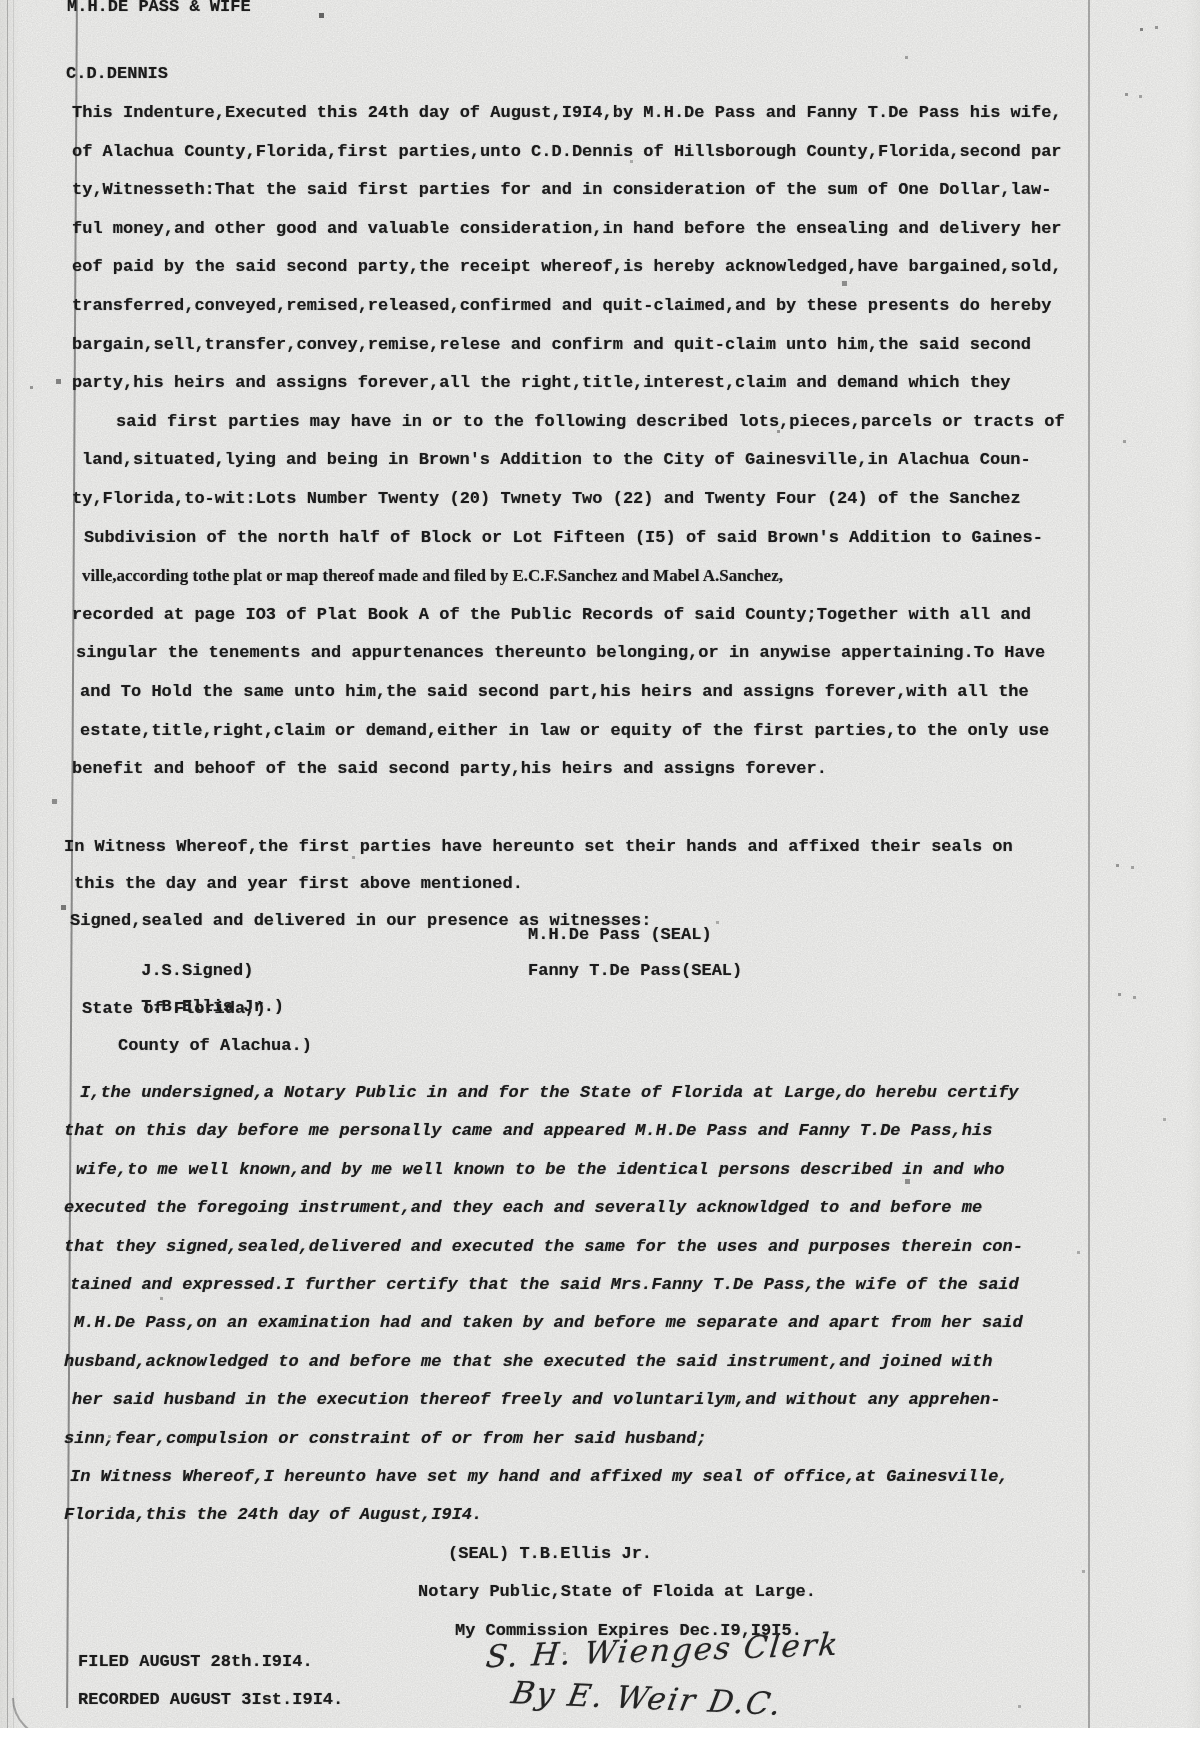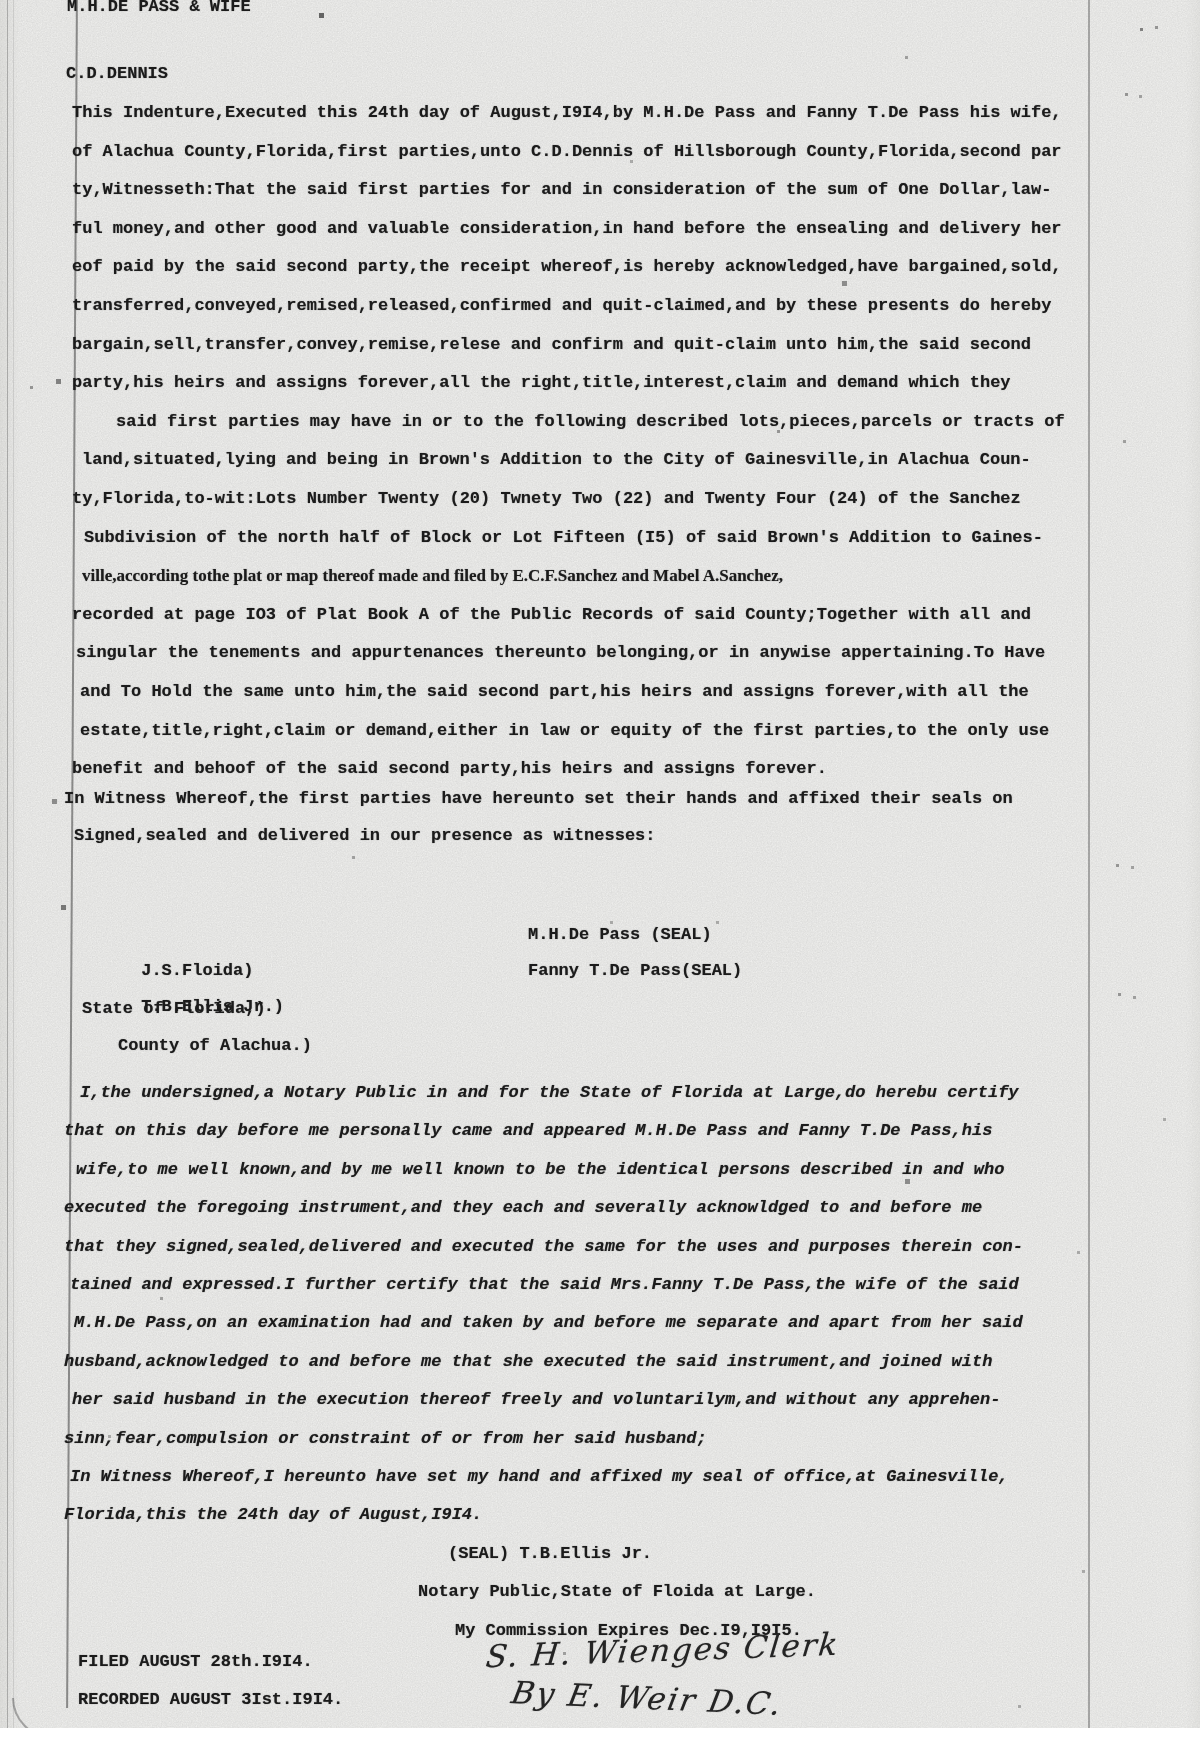--- a/index.html
+++ b/index.html
@@ -59,21 +59,21 @@
 
   .body-block{left:72px;top:94px;}
   .body-block .tline:nth-child(9){padding-left:4px;margin-left:40px;}
   .body-block .tline:nth-child(10){padding-left:10px;}
   .body-block .tline:nth-child(12){padding-left:12px;}
   .body-block .tline:nth-child(13){padding-left:10px;font-family:Liberation Serif, serif;}
   .body-block .tline:nth-child(15){padding-left:4px;}
   .body-block .tline:nth-child(16){padding-left:8px;}
   .body-block .tline:nth-child(17){padding-left:8px;}
 
-  .witness-intro{left:64px;top:780px;}
+  .witness-intro{left:64px;top:828px;}
   .witness-intro .tline:nth-child(2){padding-left:10px;}
   .witness-intro .tline:nth-child(3){padding-left:6px;}
 
   .sig-block{left:80px;top:917px;width:980px;}
   .sig-row{position:relative;height:36px;line-height:36px;}
   .sig-party{position:absolute;left:448px;top:0;}
 
   .jurat-state{left:82px;top:999px;}
   .jurat-county{left:90px;top:1036px;margin-left:28px;}
 
@@ -122,24 +122,24 @@
   <div class="corner-curve"></div>
   <div class="bottom-line"></div>
   <div class="bottom-strip"></div>
   <div class="specks"></div>
 
   <div class="hdr-grantor tw">M.H.DE PASS &amp; WIFE</div>
   <div class="hdr-grantee tw">C.D.DENNIS</div>
 
   <div class="body-block tw"><div class="tline">This Indenture,Executed this 24th day of August,I9I4,by M.H.De Pass and Fanny T.De Pass his wife,</div><div class="tline">of Alachua County,Florida,first parties,unto C.D.Dennis of Hillsborough County,Florida,second par</div><div class="tline">ty,Witnesseth:That the said first parties for and in consideration of the sum of One Dollar,law-</div><div class="tline">ful money,and other good and valuable consideration,in hand before the ensealing and delivery her</div><div class="tline">eof paid by the said second party,the receipt whereof,is hereby acknowledged,have bargained,sold,</div><div class="tline">transferred,conveyed,remised,released,confirmed and quit-claimed,and by these presents do hereby</div><div class="tline">bargain,sell,transfer,convey,remise,relese and confirm and quit-claim unto him,the said second</div><div class="tline">party,his heirs and assigns forever,all the right,title,interest,claim and demand which they</div><div class="tline">said first parties may have in or to the following described lots,pieces,parcels or tracts of</div><div class="tline">land,situated,lying and being in Brown's Addition to the City of Gainesville,in Alachua Coun-</div><div class="tline">ty,Florida,to-wit:Lots Number Twenty (20) Twnety Two (22) and Twenty Four (24) of the Sanchez</div><div class="tline">Subdivision of the north half of Block or Lot Fifteen (I5) of said Brown's Addition to Gaines-</div><div class="tline">ville,according tothe plat or map thereof made and filed by E.C.F.Sanchez and Mabel A.Sanchez,</div><div class="tline">recorded at page IO3 of Plat Book A of the Public Records of said County;Together with all and</div><div class="tline">singular the tenements and appurtenances thereunto belonging,or in anywise appertaining.To Have</div><div class="tline">and To Hold the same unto him,the said second part,his heirs and assigns forever,with all the</div><div class="tline">estate,title,right,claim or demand,either in law or equity of the first parties,to the only use</div><div class="tline">benefit and behoof of the said second party,his heirs and assigns forever.</div></div>
 
-  <div class="witness-intro tw"><div class="tline">In Witness Whereof,the first parties have hereunto set their hands and affixed their seals on</div><div class="tline">Signed,sealed and delivered in our presence as witnesses:</div></div>
+  <div class="witness-intro tw"><div class="tline">In Witness Whereof,the first parties have hereunto set their hands and affixed their seals on</div><div class="tline">this the day and year first above mentioned.</div><div class="tline">Signed,sealed and delivered in our presence as witnesses:</div></div>
 
   <div class="sig-block tw"><div class="sig-row">
-      <span class="sig-witness">J.S.Floida)</span>
+      <span class="sig-witness">J.S.Signed)</span>
       <span class="sig-party">M.H.De Pass (SEAL)</span>
     </div><div class="sig-row">
       <span class="sig-witness">T.B.Ellis Jr.)</span>
       <span class="sig-party">Fanny T.De Pass(SEAL)</span>
     </div></div>
 
   <div class="jurat-state tw">State of Florida,)</div>
   <div class="jurat-county tw">County of Alachua.)</div>
 
   <div class="notary-block tw"><div class="tline">I,the undersigned,a Notary Public in and for the State of Florida at Large,do herebu certify</div><div class="tline">that on this day before me personally came and appeared M.H.De Pass and Fanny T.De Pass,his</div><div class="tline">wife,to me well known,and by me well known to be the identical persons described in and who</div><div class="tline">executed the foregoing instrument,and they each and severally acknowldged to and before me</div><div class="tline">that they signed,sealed,delivered and executed the same for the uses and purposes therein con-</div><div class="tline">tained and expressed.I further certify that the said Mrs.Fanny T.De Pass,the wife of the said</div><div class="tline">M.H.De Pass,on an examination had and taken by and before me separate and apart from her said</div><div class="tline">husband,acknowledged to and before me that she executed the said instrument,and joined with</div><div class="tline">her said husband in the execution thereof freely and voluntarilym,and without any apprehen-</div><div class="tline">sinn,fear,compulsion or constraint of or from her said husband;</div><div class="tline">In Witness Whereof,I hereunto have set my hand and affixed my seal of office,at Gainesville,</div><div class="tline">Florida,this the 24th day of August,I9I4.</div></div>

